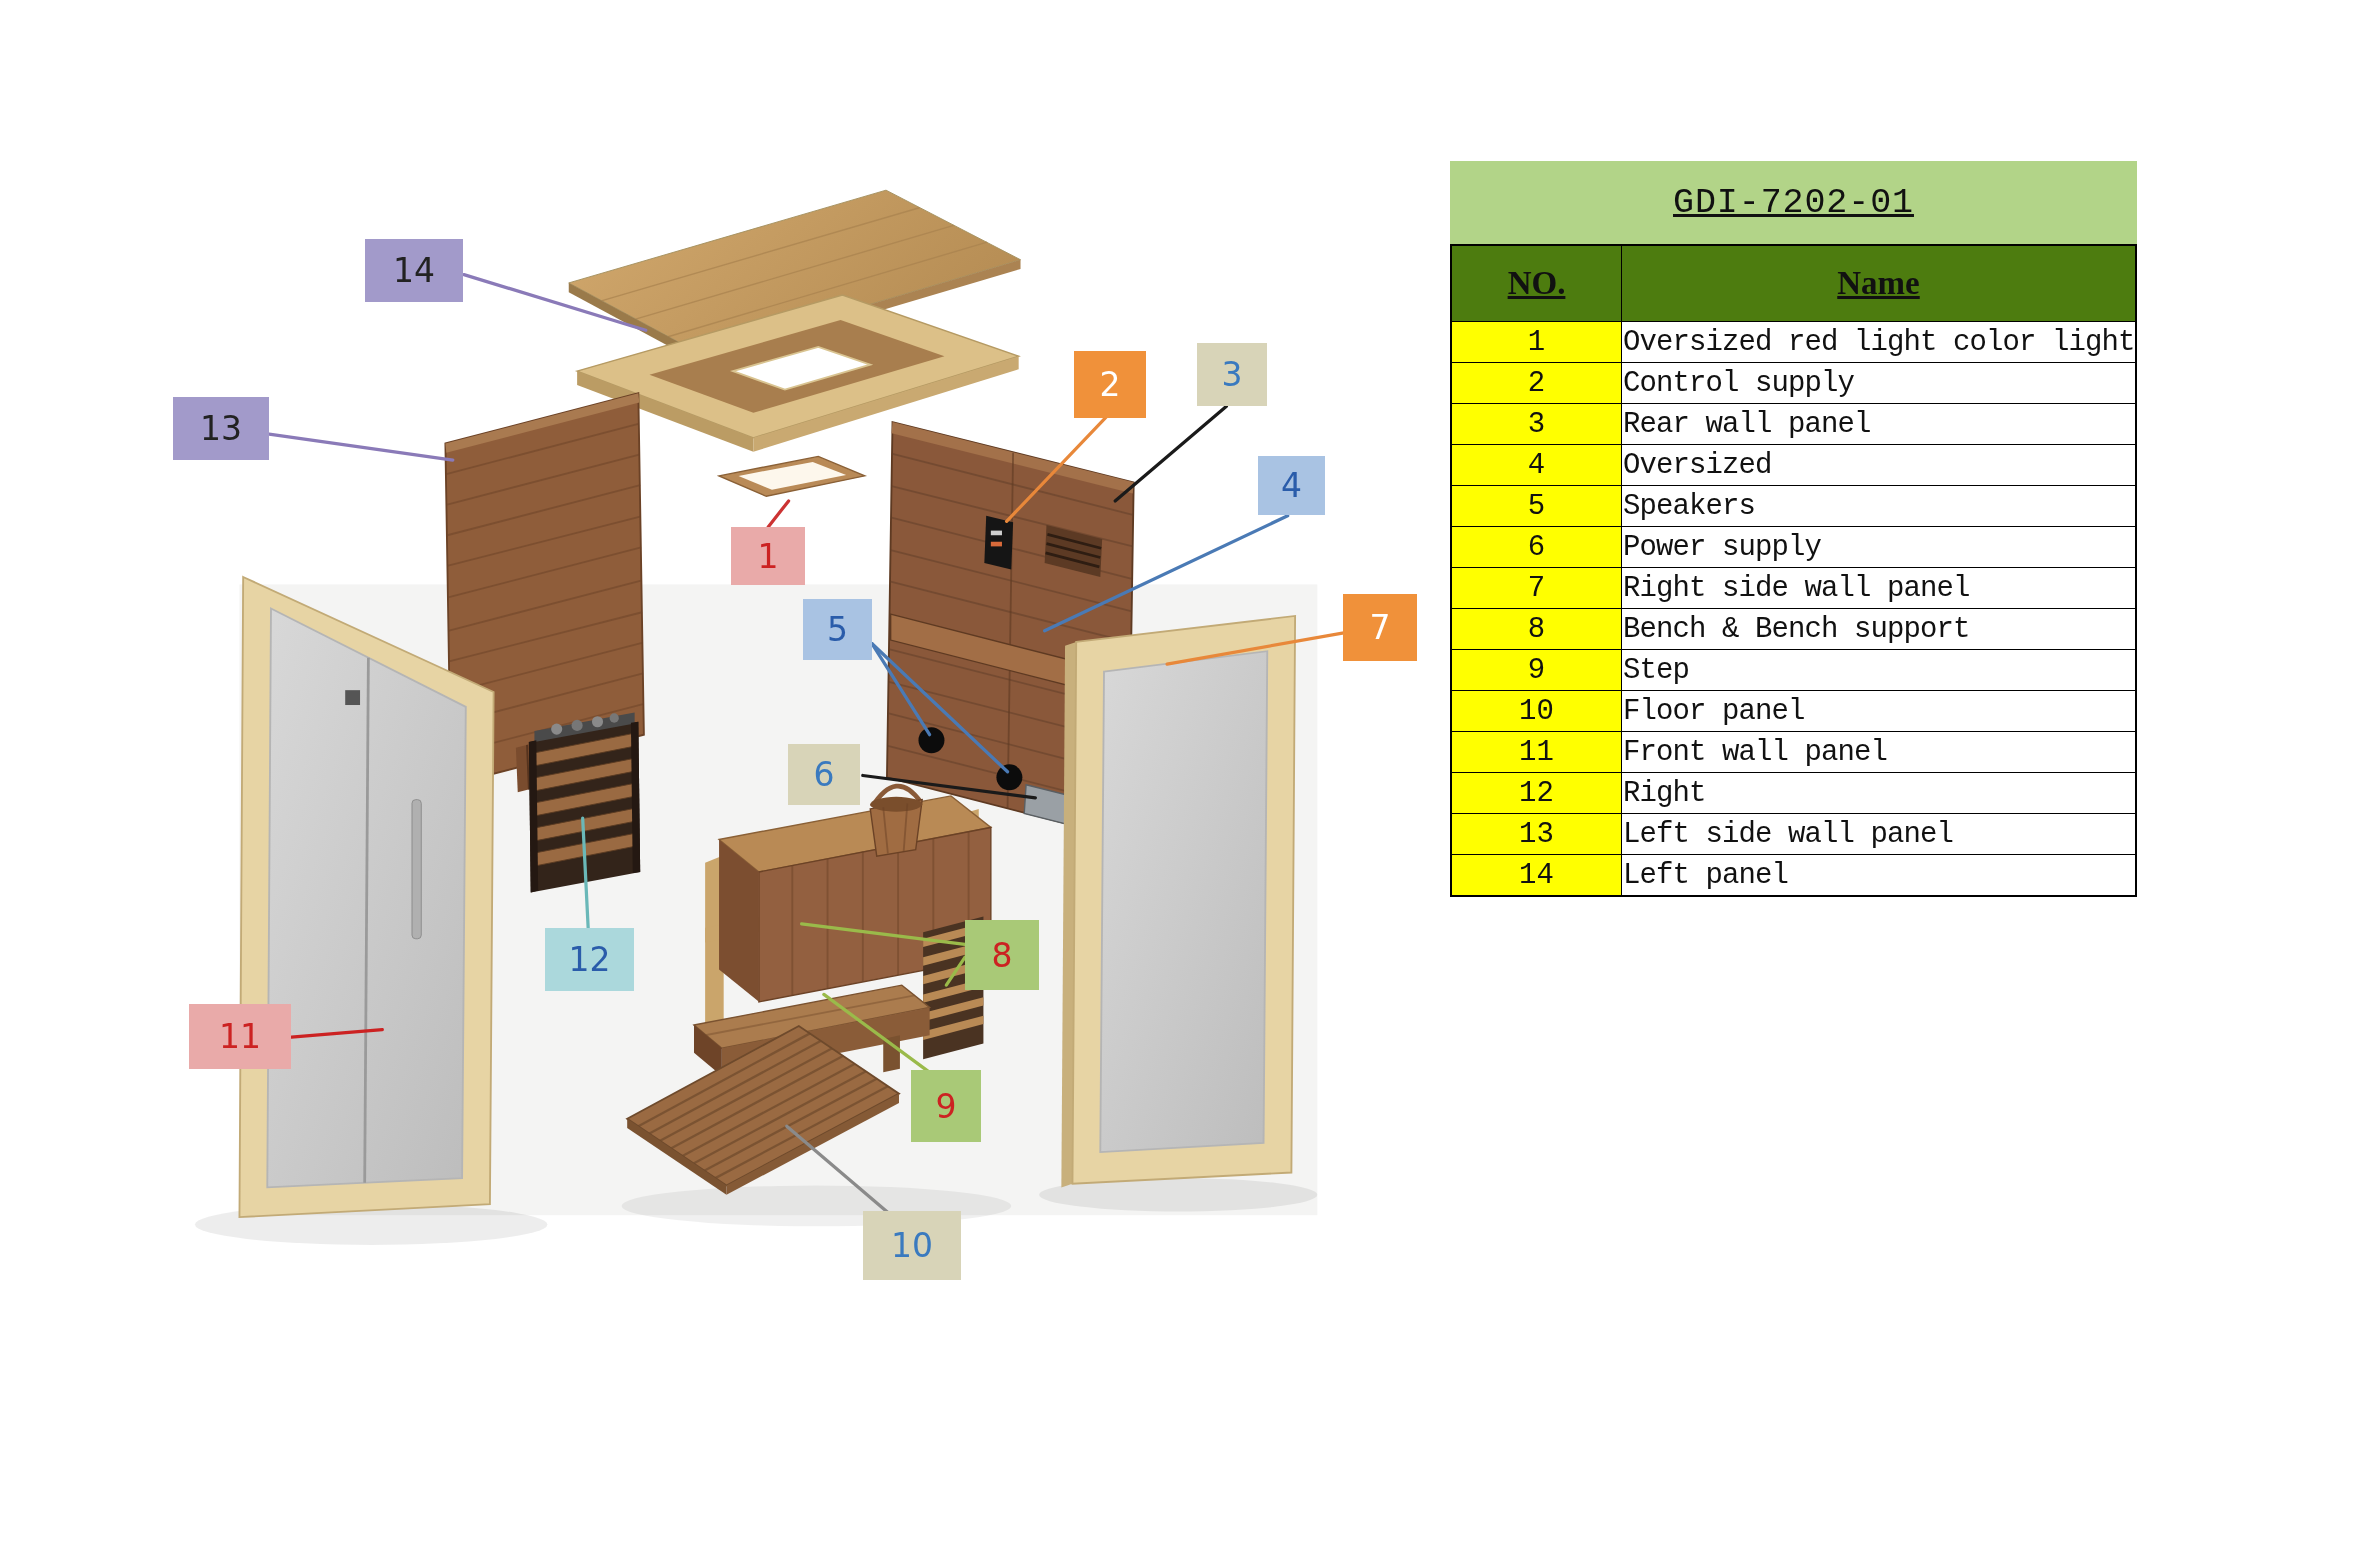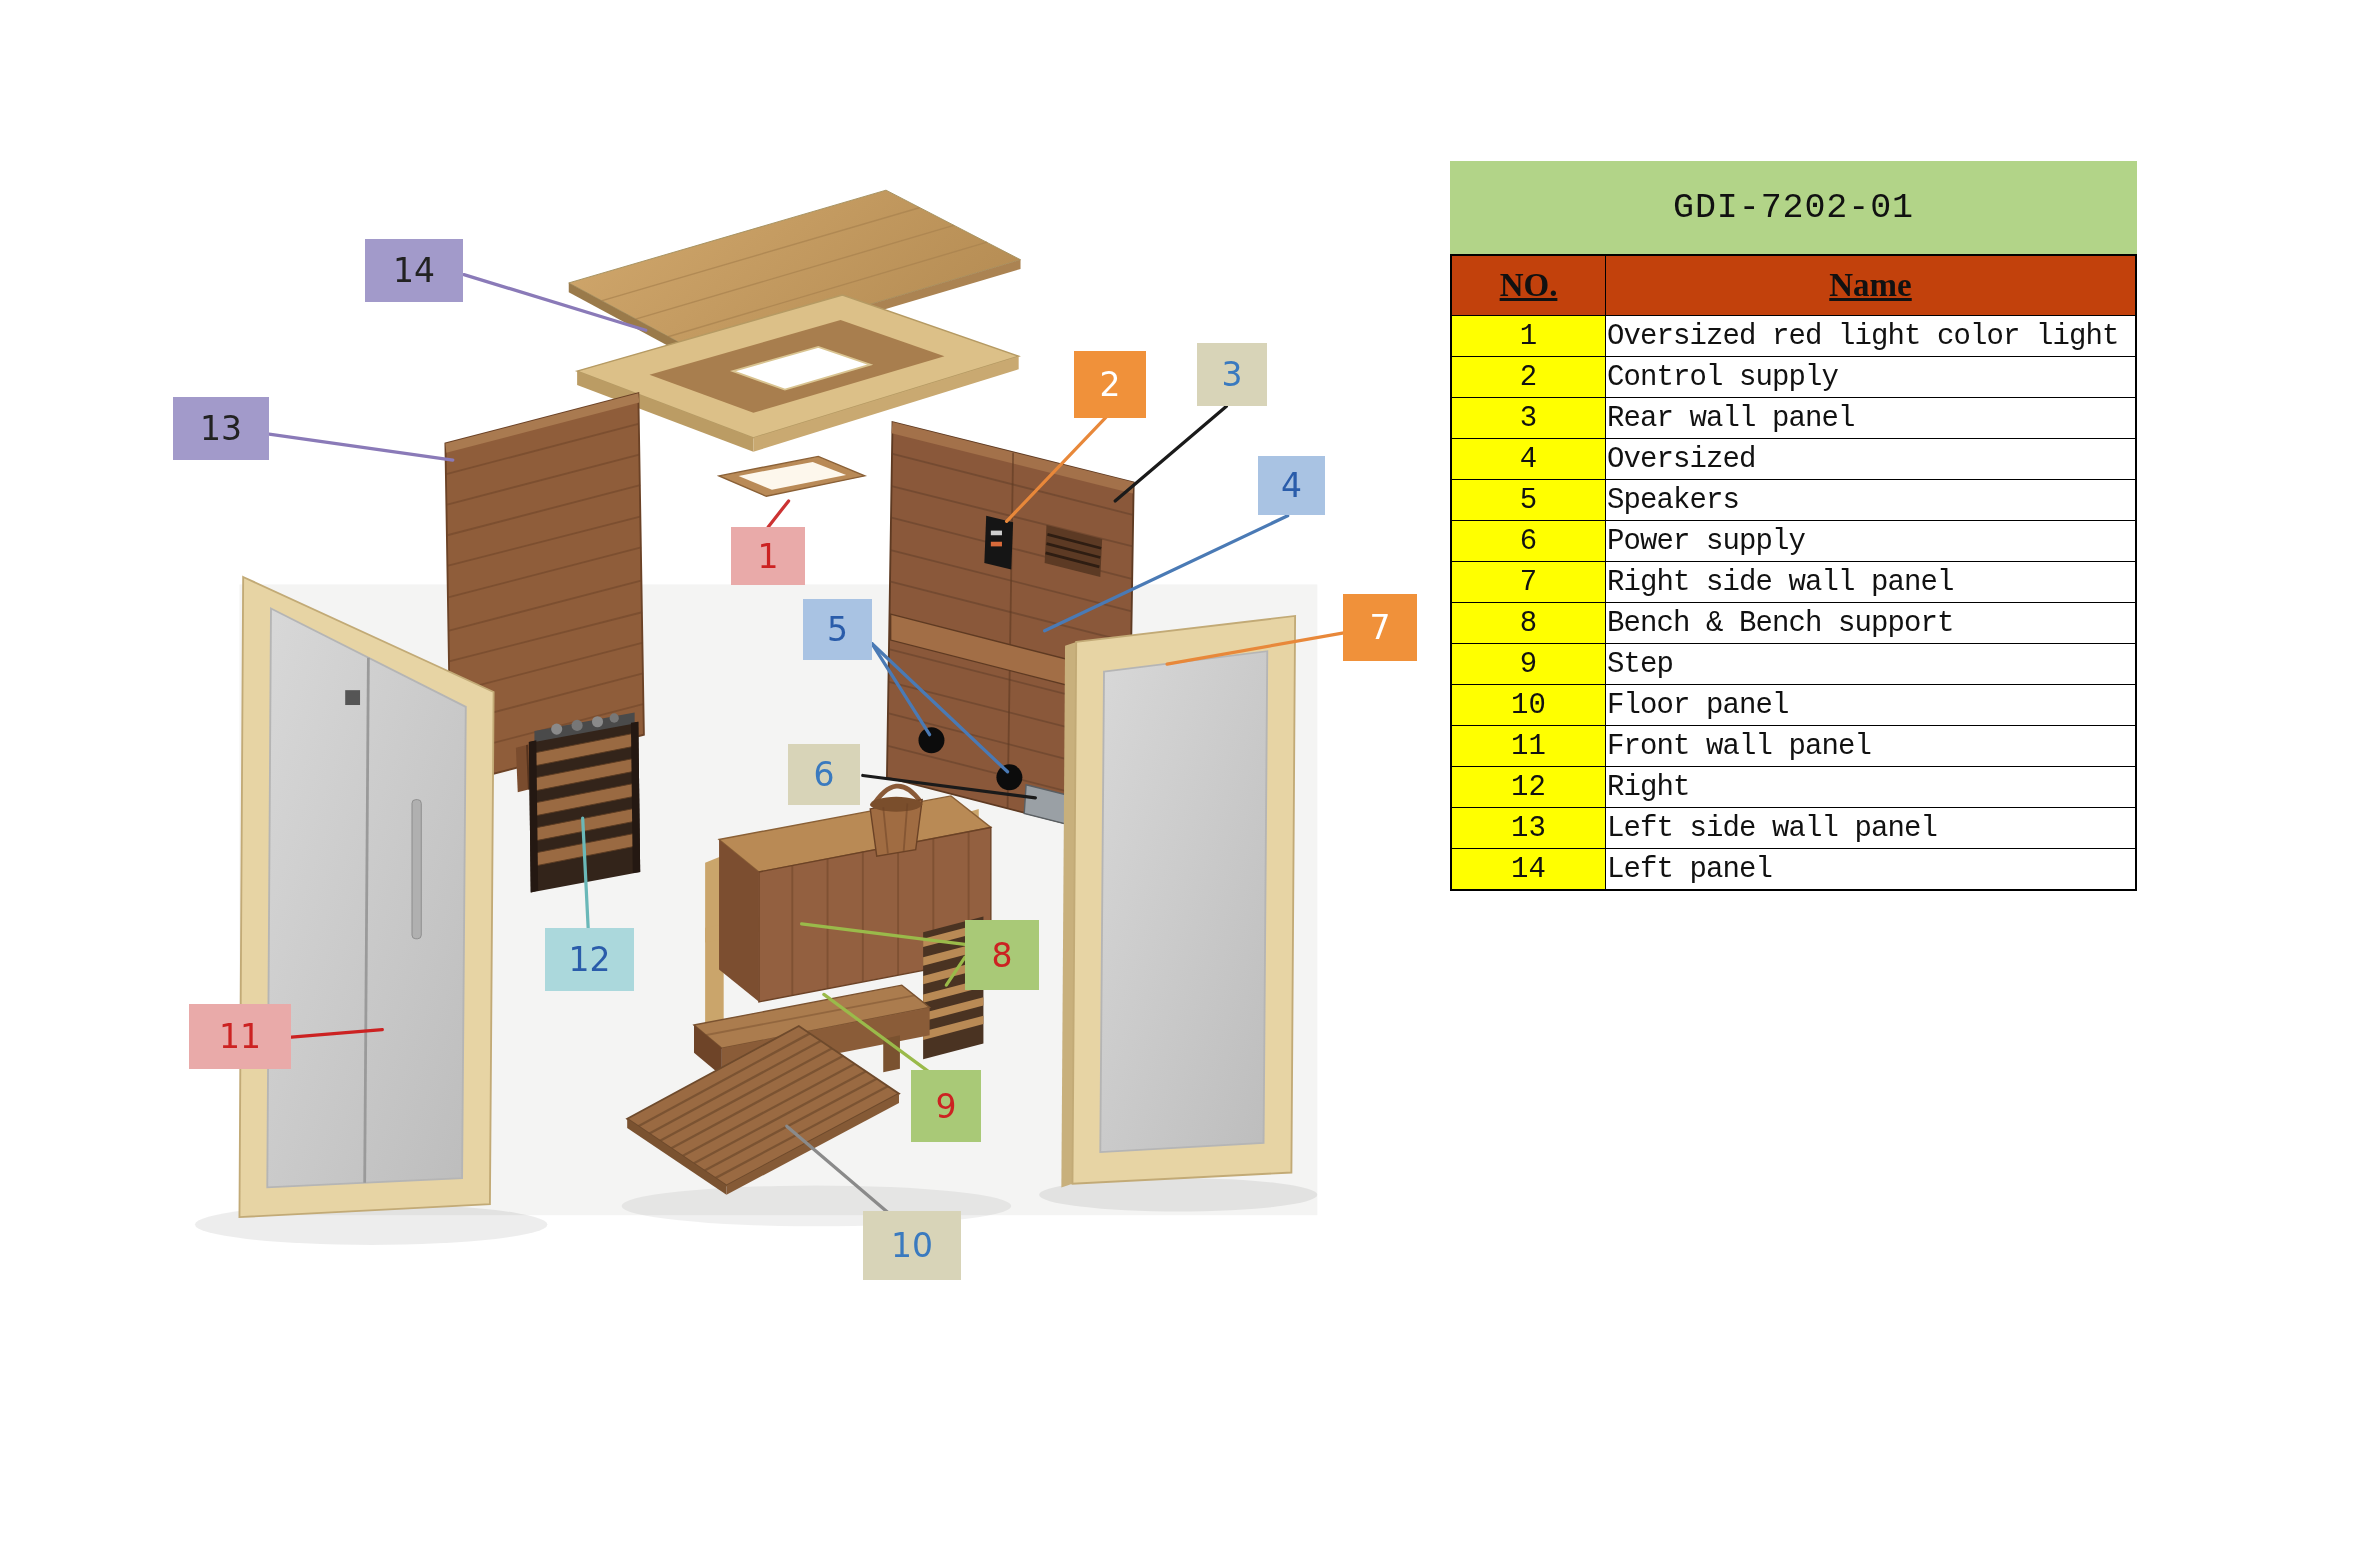--- a/index.html
+++ b/index.html
@@ -5,25 +5,25 @@
   html,body{margin:0;padding:0;background:#fff;}
   .stage{position:relative;width:2375px;height:1564px;background:#ffffff;overflow:hidden;
          font-family:"Liberation Sans", sans-serif;}
   svg.diagram{position:absolute;left:0;top:0;}
   
   .callout{position:absolute;display:flex;align-items:center;justify-content:center;
            font-size:33px;font-family:"DejaVu Sans", sans-serif;user-select:none;}
   
   .parts-table{position:absolute;left:1450px;top:161px;width:687px;
                font-family:"Liberation Mono", monospace;color:#111;}
-  .table-title{background:#b2d488;height:93px;display:flex;align-items:center;justify-content:center;
-               font-size:35px;letter-spacing:0.9px;}
+  .table-title{background:#b2d488;height:83px;display:flex;align-items:center;justify-content:center;
+               font-size:35px;letter-spacing:0.9px;text-decoration:underline;}
   .parts-table table{width:100%;border-collapse:collapse;border:2.8px solid #000;table-layout:fixed;}
-  .parts-table th{background:#c2410c;border:1.9px solid #000;font-family:"Liberation Serif", serif;
-                  font-size:33px;font-weight:bold;text-decoration:underline;height:43px;padding:8px;}
+  .parts-table th{background:#4d7c0f;border:1.9px solid #000;font-family:"Liberation Serif", serif;
+                  font-size:33px;font-weight:bold;text-decoration:underline;height:43px;padding:16px;}
   .parts-table th.no-col{width:137px;}
   .parts-table td{border:1.9px solid #000;height:40px;padding:0;font-size:29px;white-space:nowrap;overflow:hidden;}
   .parts-table td.no-cell{background:#ffff00;text-align:center;}
   .parts-table td.name-cell{background:#ffffff;text-align:left;padding:0 1px;letter-spacing:-0.9px;}
 </style>
 </head>
 <body>
 
 <div class="stage">
 

